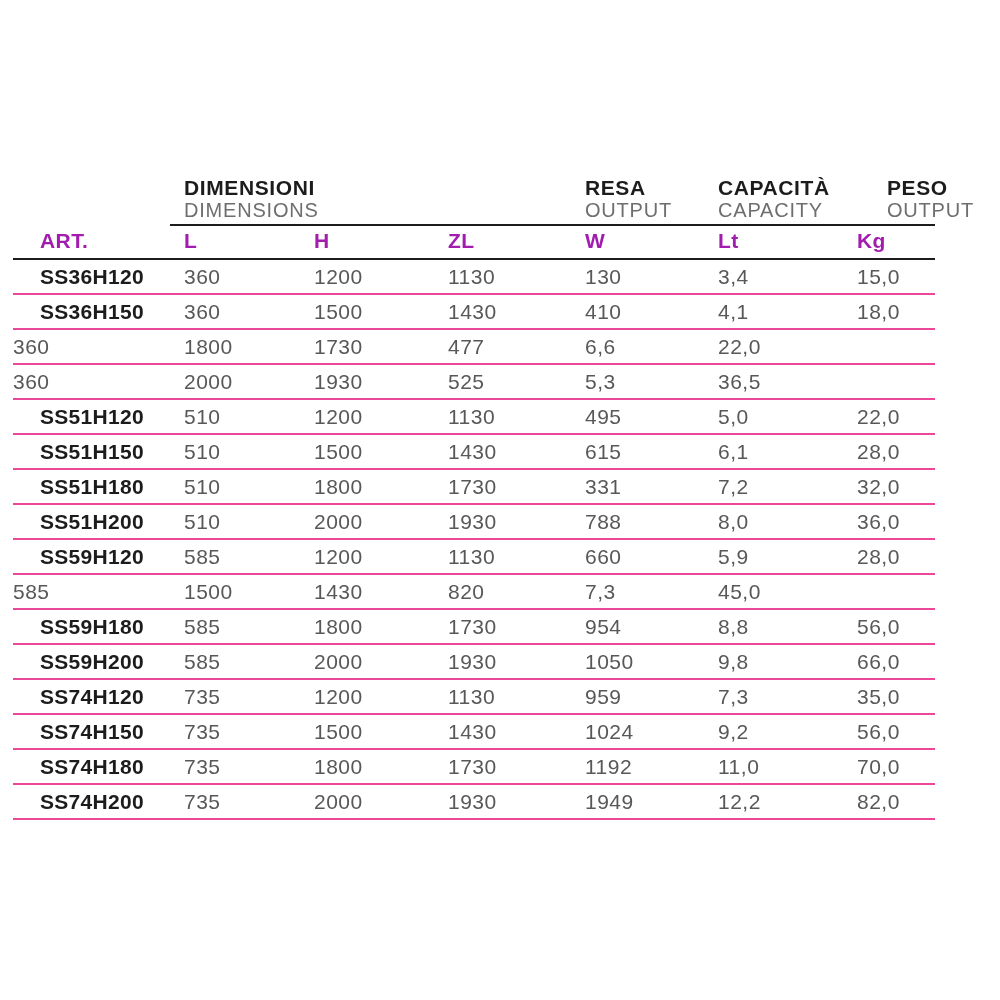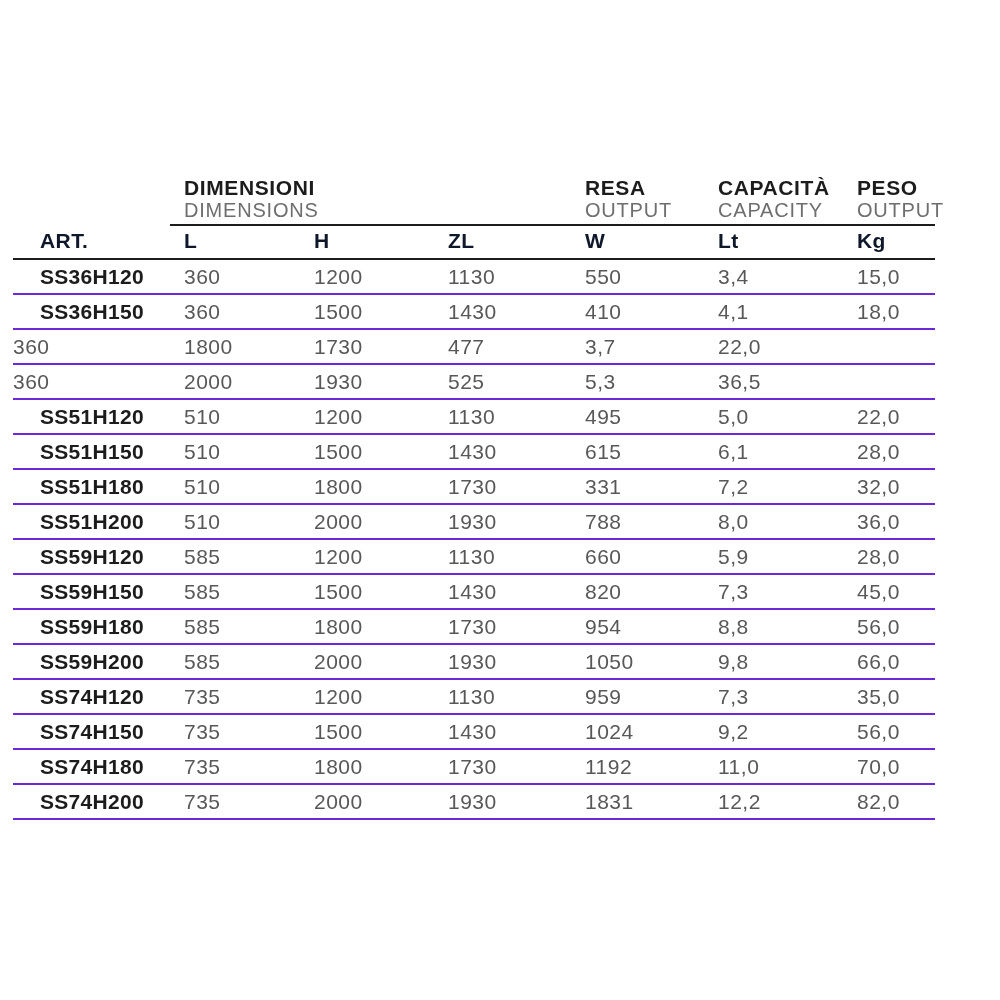--- a/index.html
+++ b/index.html
@@ -24,21 +24,21 @@
   .grid-row {
     display: grid;
     grid-template-columns: 171px 130px 134px 137px 133px 139px 1fr;
   }
   
   .group-row { height: 48px; }
   .group-cell { grid-row: 1; }
   .g-dim  { grid-column: 2 / span 3; }
   .g-resa { grid-column: 5; }
   .g-cap  { grid-column: 6; }
-  .g-peso { grid-column: 7; }
+  .g-peso { grid-column: 7; margin-left: 30px; }
   .g-title {
     font-size: 21px;
     font-weight: 700;
     letter-spacing: 0.6px;
     color: #1c1c1c;
     line-height: 23px;
     white-space: nowrap;
   }
   .g-sub {
     font-size: 20px;
@@ -56,29 +56,29 @@
   
   .colhead-row {
     height: 34px;
     border-bottom: 2px solid #1c1c1c;
     align-items: end;
   }
   .colhead-row .cell {
     font-size: 21px;
     font-weight: 700;
     letter-spacing: 0.4px;
-    color: #0f172a;
+    color: #a21caf;
     padding-bottom: 5px;
     white-space: nowrap;
   }
   .colhead-row .cell.art { padding-left: 27px; }
   
   .row {
     height: 35px;
-    border-bottom: 2px solid #6d28d9;
+    border-bottom: 2px solid #ec4899;
     align-items: center;
   }
   .cell { overflow: hidden; }
   .row .cell {
     font-size: 21px;
     white-space: nowrap;
   }
   .row .cell.art {
     padding-left: 27px;
     font-weight: 700;
@@ -126,39 +126,39 @@
       <div class="cell">Lt</div>
       <div class="cell">Kg</div>
     </div>
 
     <div>
         <div class="grid-row row">
           <div class="cell art">SS36H120</div>
           <div class="cell val">360</div>
           <div class="cell val">1200</div>
           <div class="cell val">1130</div>
-          <div class="cell val">550</div>
+          <div class="cell val">130</div>
           <div class="cell val">3,4</div>
           <div class="cell val">15,0</div>
         </div>
         <div class="grid-row row">
           <div class="cell art">SS36H150</div>
           <div class="cell val">360</div>
           <div class="cell val">1500</div>
           <div class="cell val">1430</div>
           <div class="cell val">410</div>
           <div class="cell val">4,1</div>
           <div class="cell val">18,0</div>
         </div>
         <div class="grid-row row">
           <div class="cell val">360</div>
           <div class="cell val">1800</div>
           <div class="cell val">1730</div>
           <div class="cell val">477</div>
-          <div class="cell val">3,7</div>
+          <div class="cell val">6,6</div>
           <div class="cell val">22,0</div>
         </div>
         <div class="grid-row row">
           <div class="cell val">360</div>
           <div class="cell val">2000</div>
           <div class="cell val">1930</div>
           <div class="cell val">525</div>
           <div class="cell val">5,3</div>
           <div class="cell val">36,5</div>
         </div>
@@ -201,21 +201,20 @@
         <div class="grid-row row">
           <div class="cell art">SS59H120</div>
           <div class="cell val">585</div>
           <div class="cell val">1200</div>
           <div class="cell val">1130</div>
           <div class="cell val">660</div>
           <div class="cell val">5,9</div>
           <div class="cell val">28,0</div>
         </div>
         <div class="grid-row row">
-          <div class="cell art">SS59H150</div>
           <div class="cell val">585</div>
           <div class="cell val">1500</div>
           <div class="cell val">1430</div>
           <div class="cell val">820</div>
           <div class="cell val">7,3</div>
           <div class="cell val">45,0</div>
         </div>
         <div class="grid-row row">
           <div class="cell art">SS59H180</div>
           <div class="cell val">585</div>
@@ -259,20 +258,20 @@
           <div class="cell val">1730</div>
           <div class="cell val">1192</div>
           <div class="cell val">11,0</div>
           <div class="cell val">70,0</div>
         </div>
         <div class="grid-row row">
           <div class="cell art">SS74H200</div>
           <div class="cell val">735</div>
           <div class="cell val">2000</div>
           <div class="cell val">1930</div>
-          <div class="cell val">1831</div>
+          <div class="cell val">1949</div>
           <div class="cell val">12,2</div>
           <div class="cell val">82,0</div>
         </div>
       </div>
 
   </div>
 </div>
 
 </body></html>

